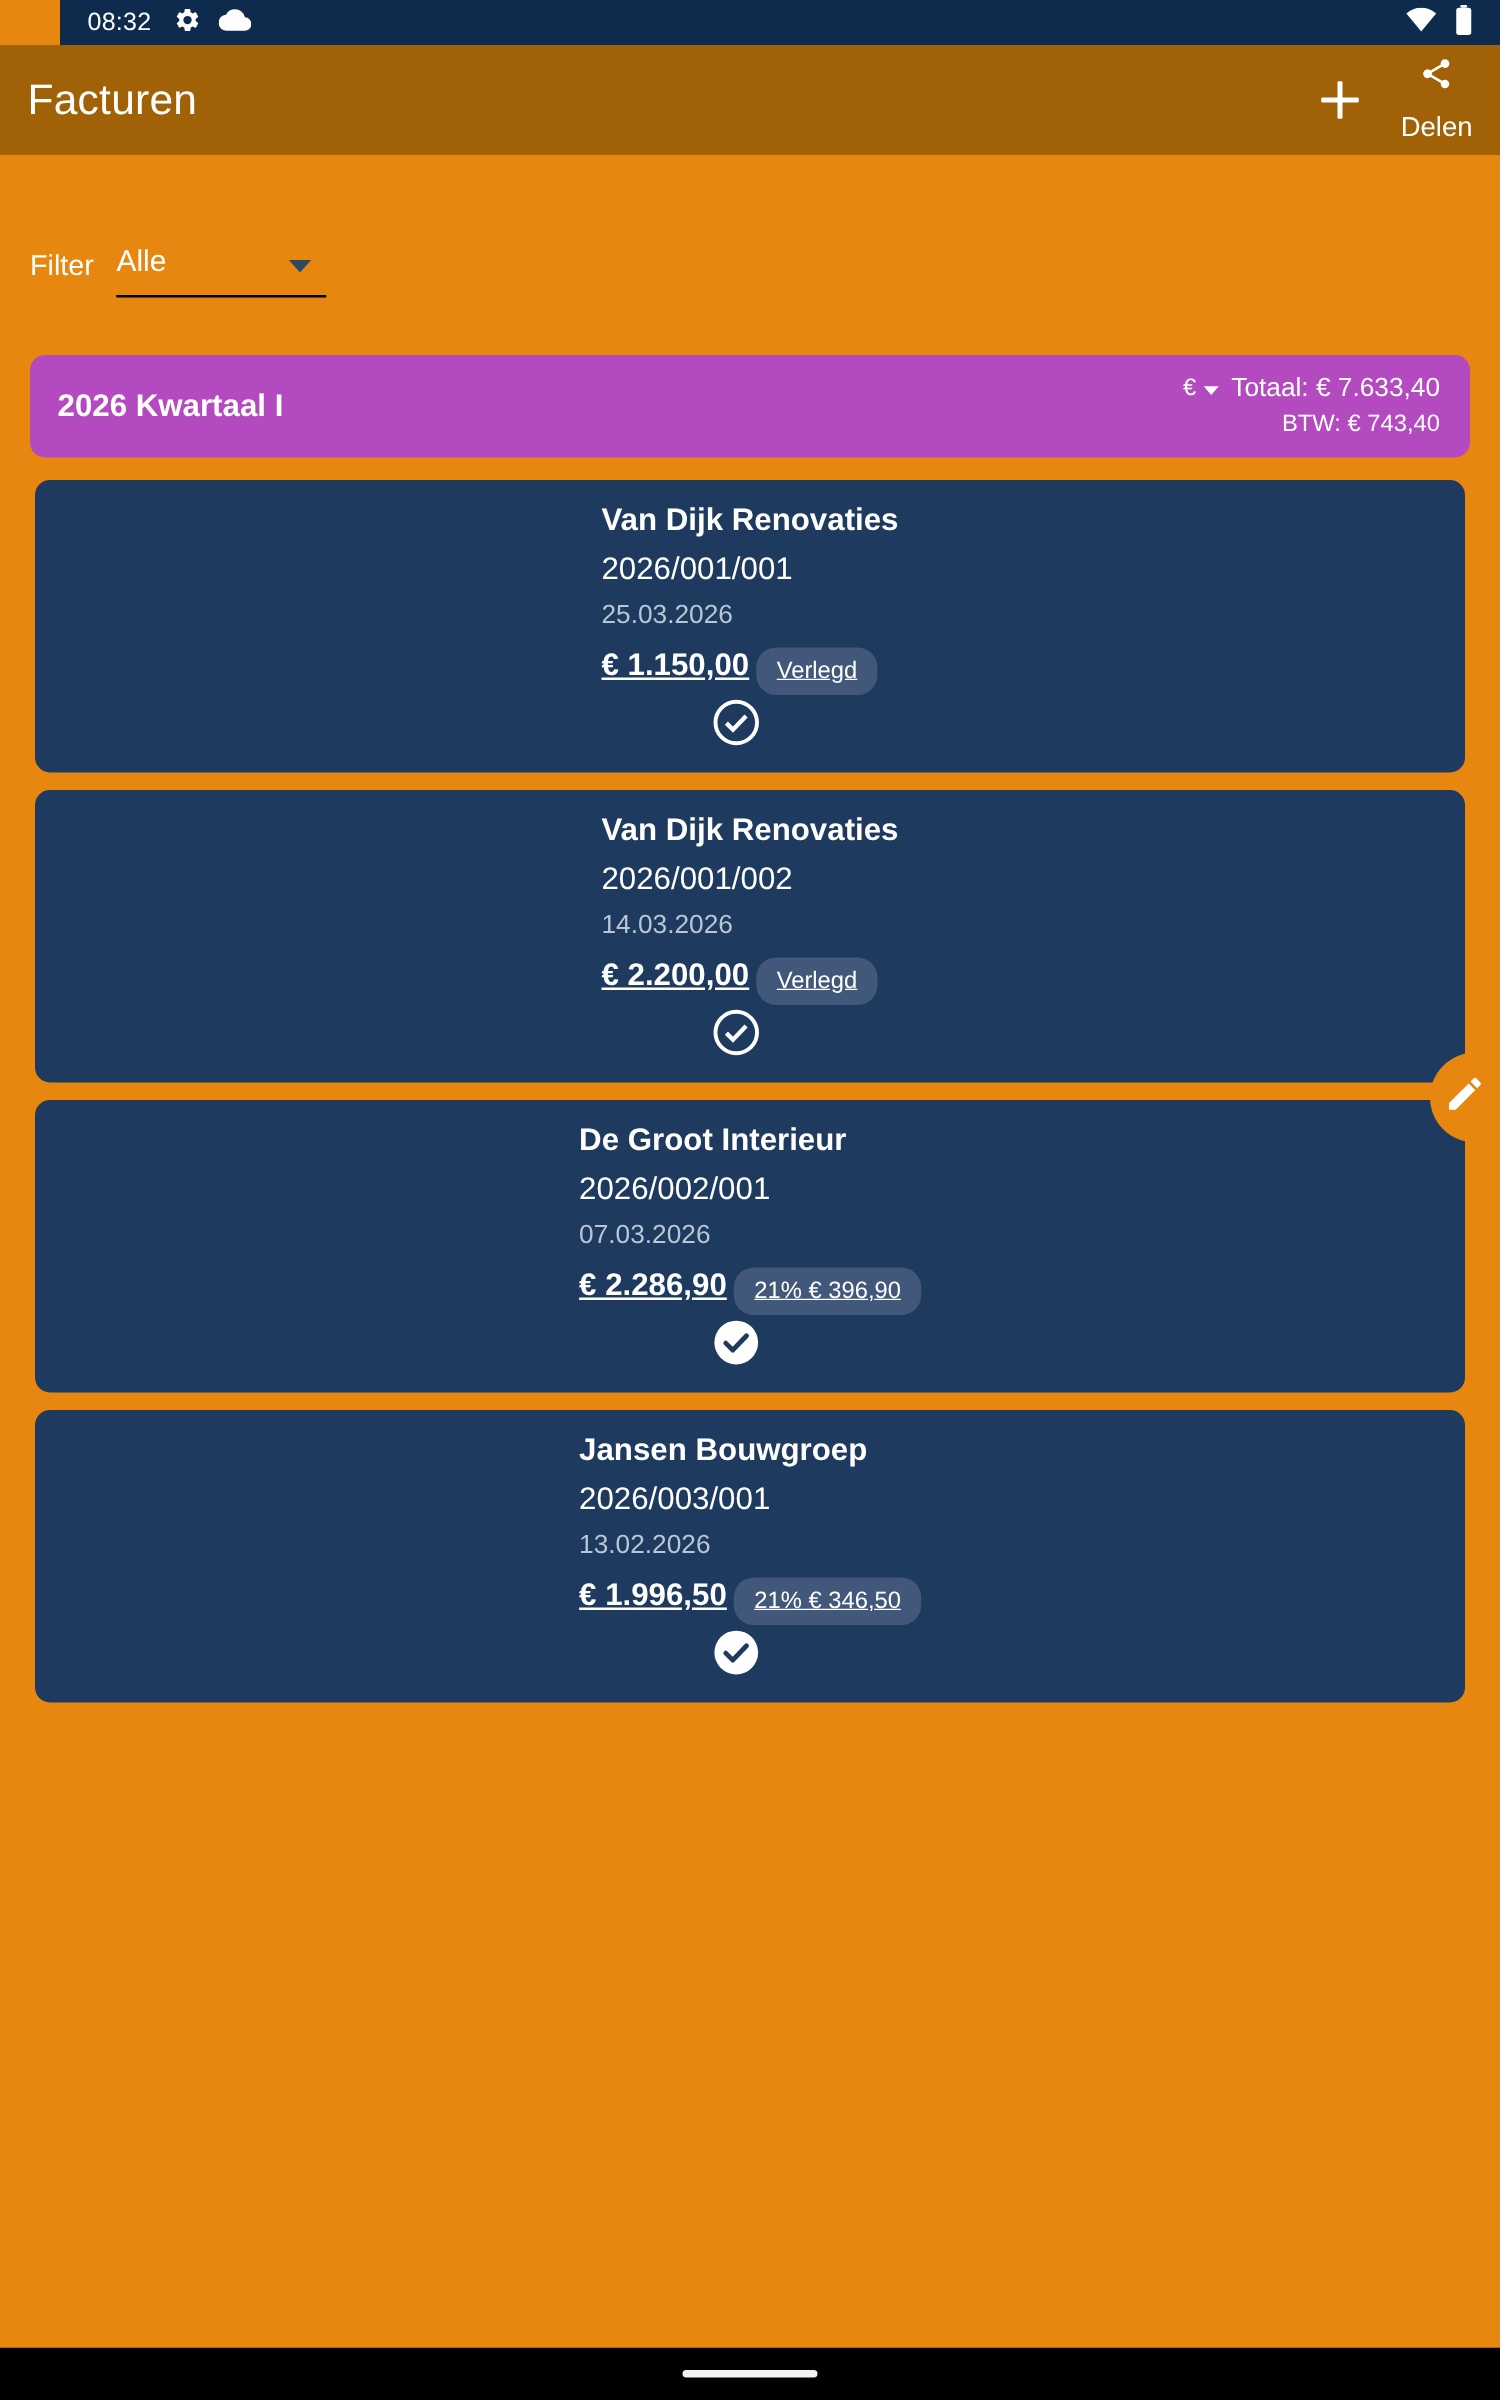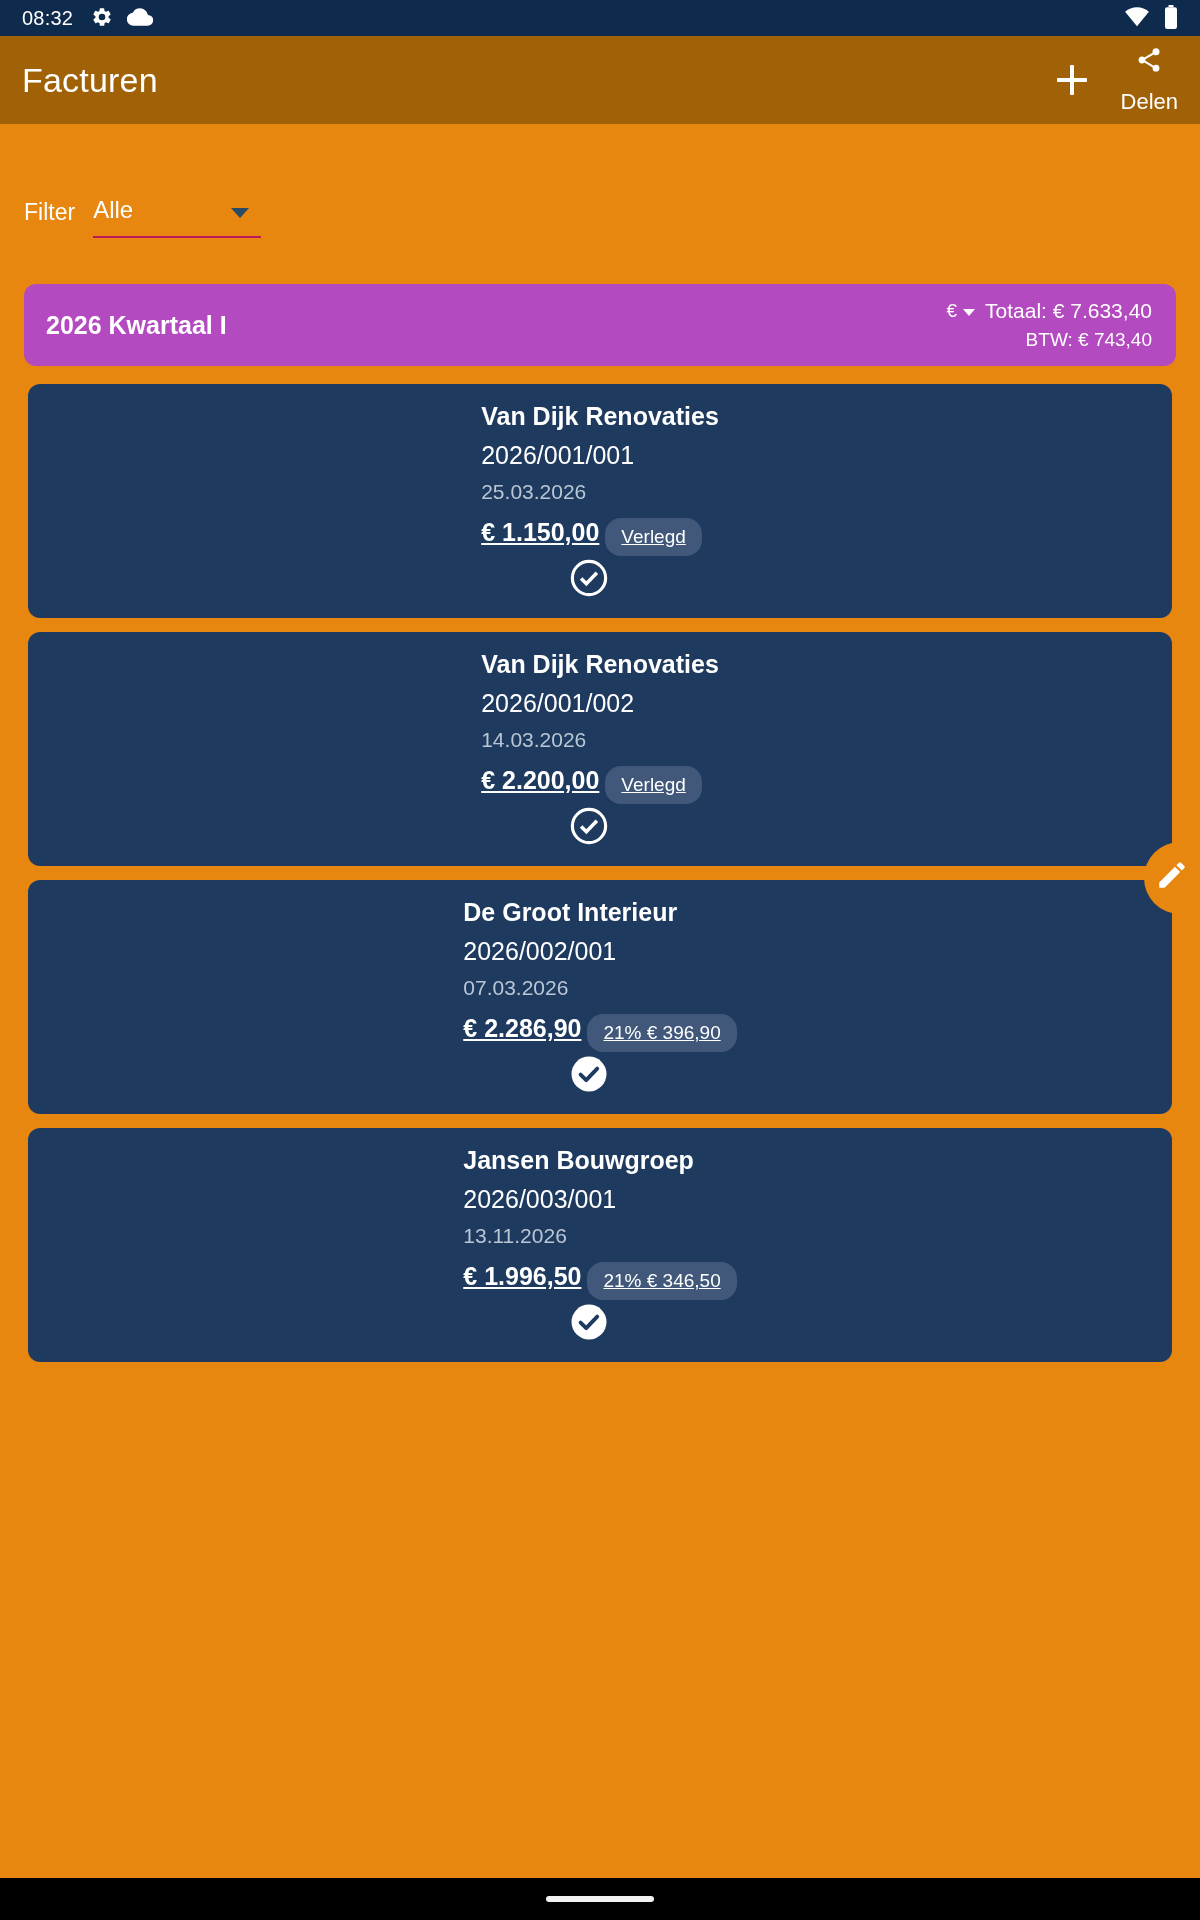--- a/index.html
+++ b/index.html
@@ -22,20 +22,21 @@
   
   .statusbar {
     height: 36px;
     background: #0E2A4D;
     color: #ffffff;
     display: flex;
     align-items: center;
     padding: 0 22px;
     font-size: 19px;
     flex: 0 0 auto;
+    margin-left: 48px;
   }
   .statusbar .time { font-size: 20px; letter-spacing: .2px; }
   .statusbar .sb-icons-left {
     display: flex; align-items: center; gap: 14px; margin-left: 18px;
   }
   .statusbar .spacer { flex: 1; }
   .statusbar .sb-icons-right {
     display: flex; align-items: center; gap: 14px;
   }
   .glyph { display: inline-block; line-height: 1; }
@@ -91,21 +92,21 @@
     text-align: right;
   }
   .filter-label {
     color: #ffffff;
     font-size: 23px;
     padding-bottom: 12px;
   }
   .filter-select {
     position: relative;
     width: 168px;
-    border-bottom: 2px solid #be185d;
+    border-bottom: 2px solid #000000;
     padding: 0 0 12px 0;
     display: flex;
     align-items: center;
     cursor: pointer;
   }
   .filter-select .value {
     color: #ffffff;
     font-size: 24px;
   }
   .caret {
@@ -362,21 +363,21 @@
                 <path d="M7.2 12.3l3.2 3.2 6.3-6.6" fill="none" stroke="#1E3A5F" stroke-width="2.2" stroke-linecap="round" stroke-linejoin="round"></path>
               </svg>
           </span>
         </div>
       </div>
 
       <div class="card">
         <div class="info">
           <div class="client">Jansen Bouwgroep</div>
           <div class="number">2026/003/001</div>
-          <div class="date">13.11.2026</div>
+          <div class="date">13.02.2026</div>
           <div class="amount-row">
             <span class="amount">€ 1.996,50</span>
             <span class="chip">21% € 346,50</span>
           </div>
         </div>
         <div class="check">
           <span>
             <svg width="42" height="42" viewBox="0 0 24 24">
                 <circle cx="12" cy="12" r="10" fill="#ffffff"></circle>
                 <path d="M7.2 12.3l3.2 3.2 6.3-6.6" fill="none" stroke="#1E3A5F" stroke-width="2.2" stroke-linecap="round" stroke-linejoin="round"></path>

